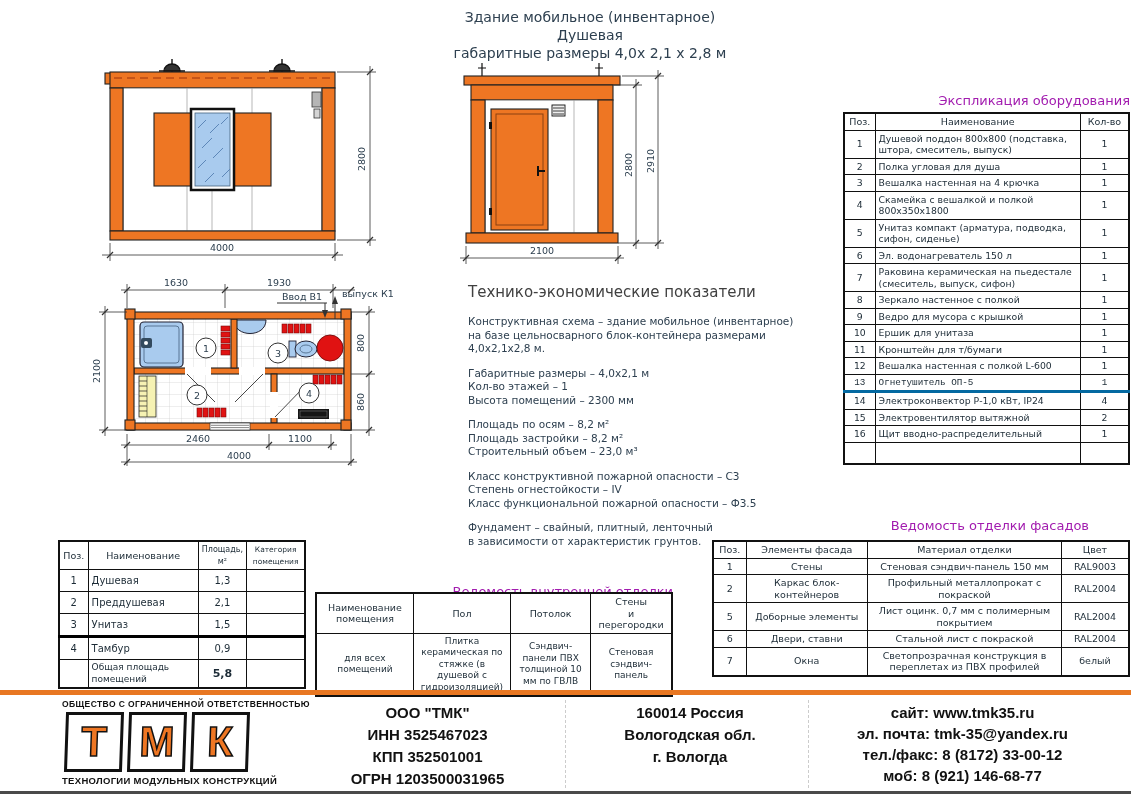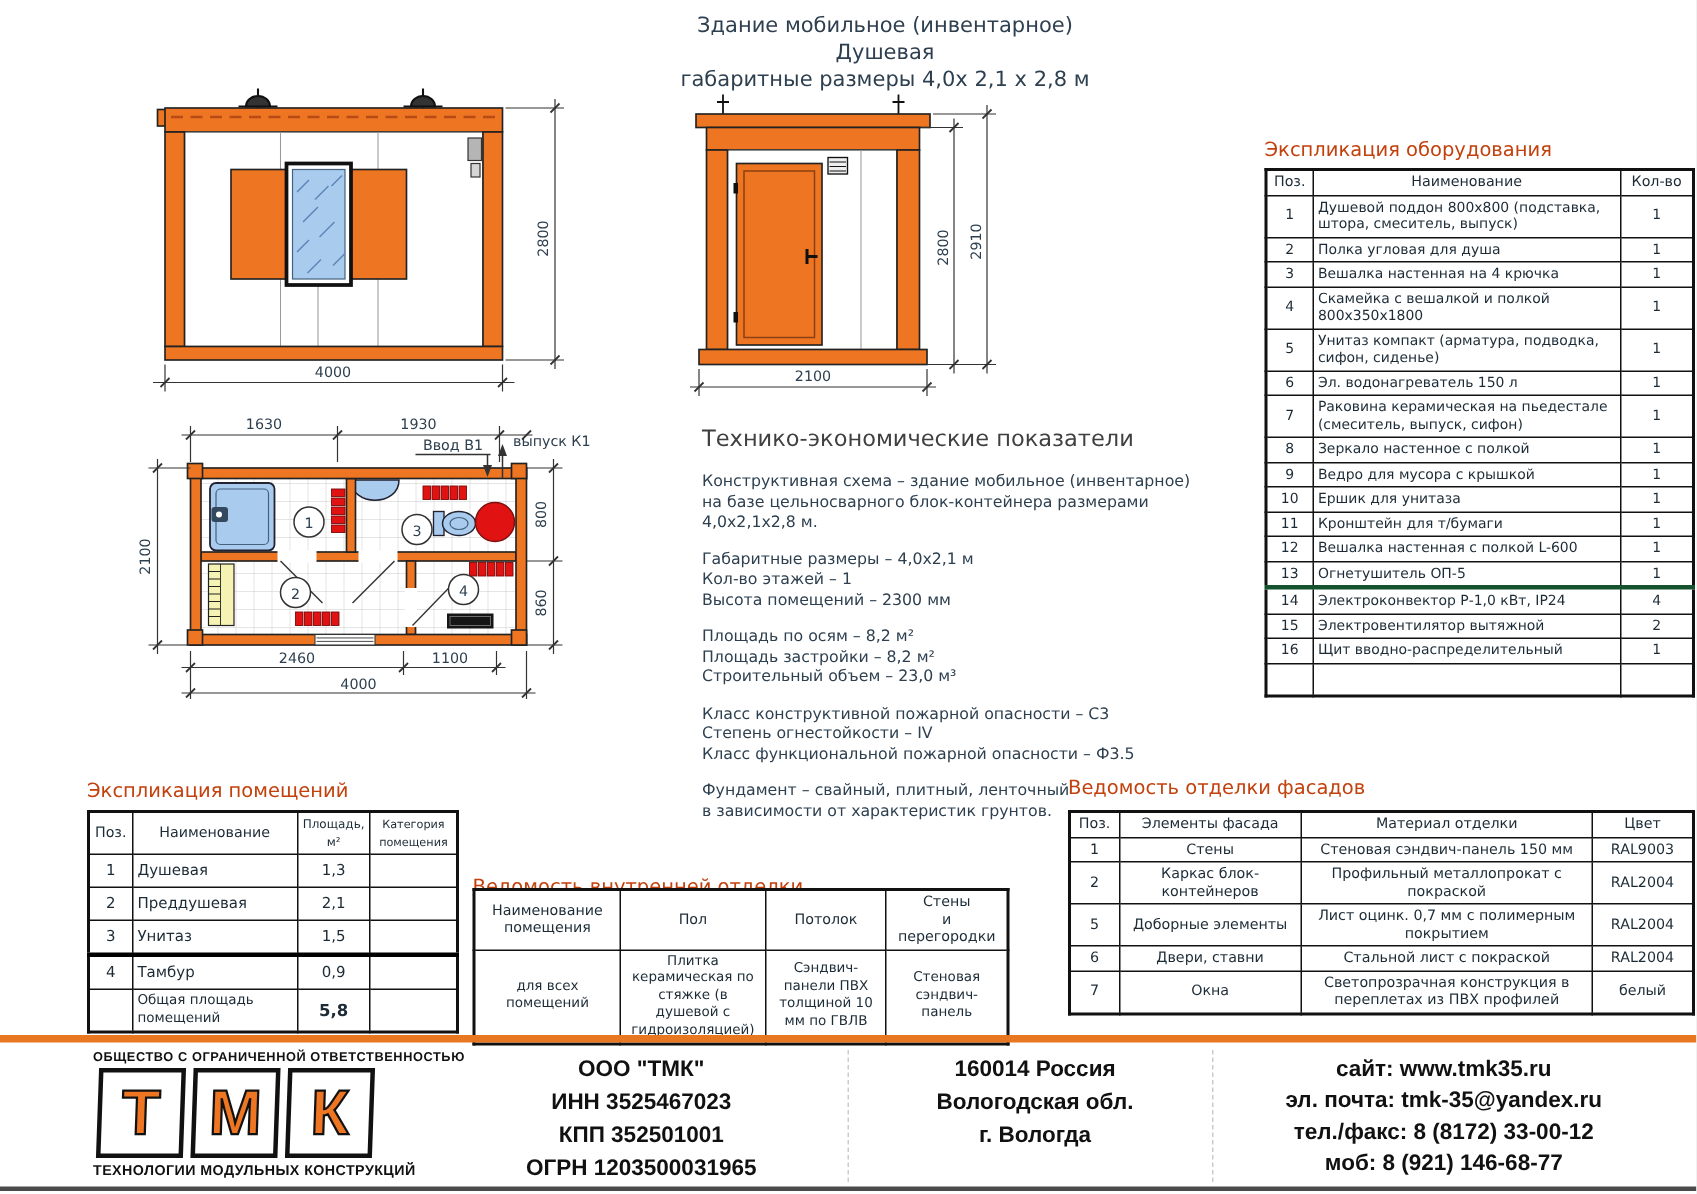--- a/index.html
+++ b/index.html
@@ -2,39 +2,39 @@
 <html><head>
 <meta charset="utf-8">
 <style>
   html,body { margin:0; padding:0; background:#e8e8e8; }
   .page { position:relative; width:1131px; height:796px; background:#ffffff;
           font-family:"DejaVu Sans",sans-serif; color:#222; overflow:hidden; margin:0 auto; }
   .abs { position:absolute; }
 
   
   .sheet-title { text-align:center; font-size:14px; line-height:18px; color:#2e4050; }
-  .section-title { text-align:left; font-size:13px; color:#c2410c; }
+  .section-title { text-align:right; font-size:13px; color:#a21caf; }
 
   
   svg text { fill:#2e4050; font-size:9.5px; font-family:"DejaVu Sans",sans-serif; }
   svg .orange { fill:#EE7623; stroke:#222; stroke-width:1.1; }
   svg .dimline { stroke:#333; stroke-width:0.8; fill:none; }
   svg .tick { stroke:#333; stroke-width:1.2; }
   svg .thin { stroke:#999; stroke-width:0.7; }
 
   
   table.spec { border-collapse:collapse; border:2px solid #111; background:#fff; }
   table.spec td, table.spec th { border:1px solid #111; padding:2px 3px; color:#1c2b36;
        font-weight:normal; vertical-align:middle; font-size:9.5px; line-height:11.5px; }
   table.spec th { text-align:center; white-space:pre-line; }
   .cell-c { text-align:center; }
   .cell-l { text-align:left; }
 
   #equipment-table { width:287px; }
-  #equipment-table tbody tr:nth-child(13) { border-bottom:3px solid #14532d; }
+  #equipment-table tbody tr:nth-child(13) { border-bottom:3px solid #0369a1;font-family:Liberation Mono, monospace; }
   #equipment-table td { font-size:9.3px; }
   #equipment-table .empty-row td { height:16px; }
 
   #rooms-table { width:248px; }
   #rooms-table td { font-size:10px; height:17px; }
   #rooms-table tbody tr:nth-child(3) { border-bottom:3px solid #000; }
   #rooms-table .total-row td { font-size:9px; }
   #rooms-table .total-row .total-val { font-size:11px; font-weight:bold; }
 
   #interior-table { width:358px; }
@@ -451,21 +451,20 @@
       <div class="tech-par">Площадь по осям – 8,2 м²
 Площадь застройки – 8,2 м²
 Строительный объем – 23,0 м³</div>
       <div class="tech-par">Класс конструктивной пожарной опасности – С3
 Степень огнестойкости – IV
 Класс функциональной пожарной опасности – Ф3.5</div>
       <div class="tech-par">Фундамент – свайный, плитный, ленточный
 в зависимости от характеристик грунтов.</div>
   </div>
 
-  <div class="abs section-title" style="left:58px; top:520px; width:248px;">Экспликация помещений</div>
   <table class="spec abs" id="rooms-table" style="left:58px; top:540px;">
     <thead>
       <tr>
         <th style="width:22px;">Поз.</th>
         <th style="width:122px;">Наименование</th>
         <th style="width:42px; font-size:8px;">Площадь,
 м²</th>
         <th style="width:54px; font-size:7.5px;">Категория
 помещения</th>
       </tr>
@@ -518,21 +517,21 @@
     <tbody>
       <tr style="height:54px;">
         <td>для всех помещений</td>
         <td>Плитка керамическая по стяжке (в душевой с гидроизоляцией)</td>
         <td>Сэндвич-панели ПВХ толщиной 10 мм по ГВЛВ</td>
         <td>Стеновая сэндвич-панель</td>
       </tr>
     </tbody>
   </table>
 
-  <div class="abs section-title" style="left:712px; top:518px; width:418px;">Ведомость отделки фасадов</div>
+  <div class="abs section-title" style="left:671px; top:518px; width:418px;">Ведомость отделки фасадов</div>
   <table class="spec abs" id="facade-table" style="left:712px; top:540px;">
     <thead>
       <tr>
         <th style="width:26px;">Поз.</th>
         <th style="width:120px;">Элементы фасада</th>
         <th style="width:198px;">Материал отделки</th>
         <th style="width:62px;">Цвет</th>
       </tr>
     </thead>
     <tbody>

